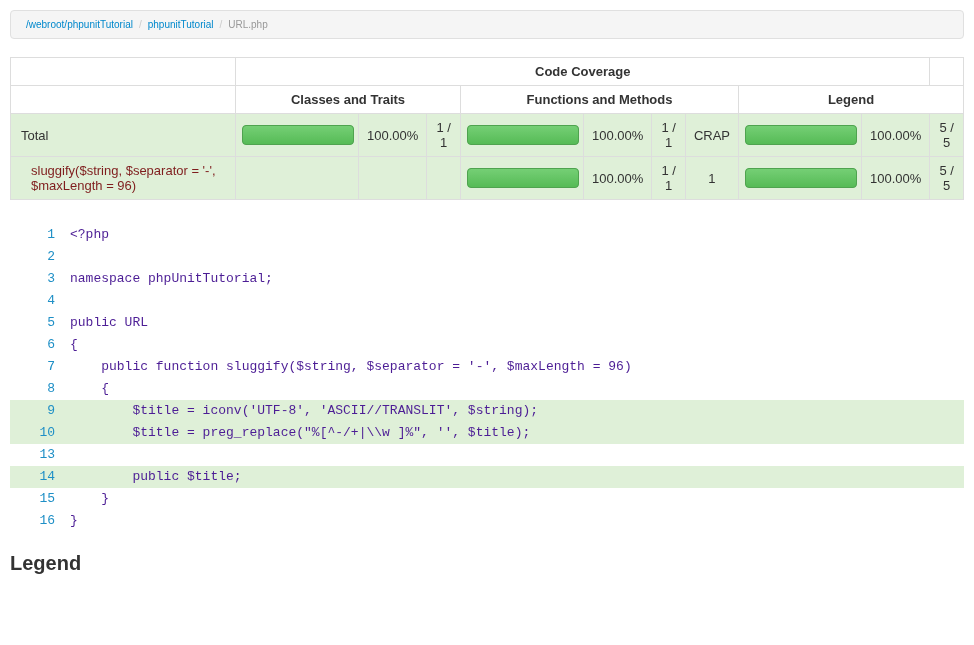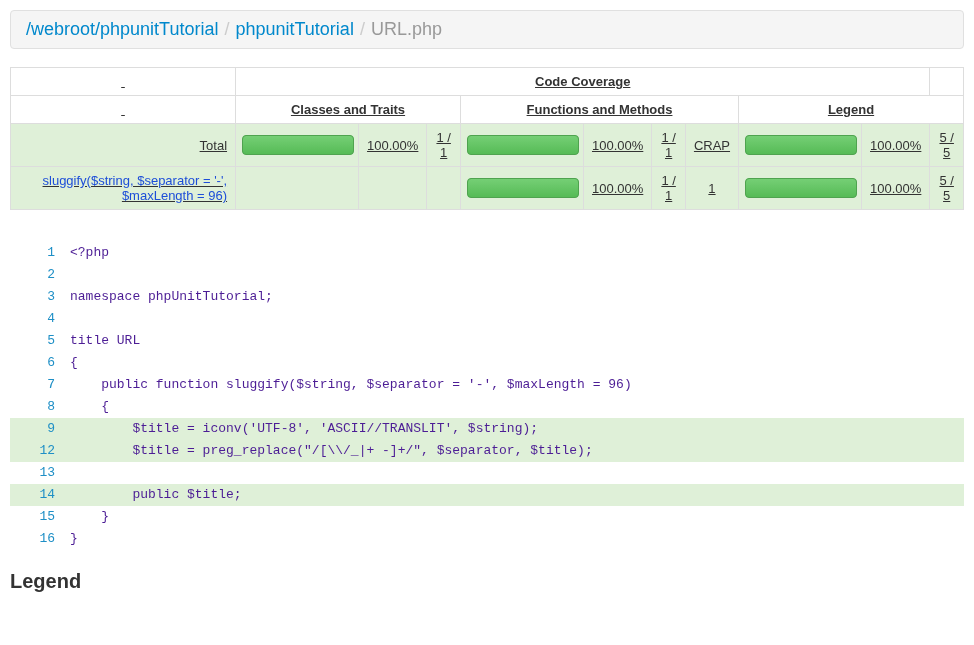--- a/index.html
+++ b/index.html
@@ -9,51 +9,50 @@
     font-size: 13px;
     color: #333;
     background: #fff;
   }
   .breadcrumb {
     background: #f5f5f5;
     border: 1px solid #e0e0e0;
     border-radius: 4px;
     padding: 8px 15px;
     margin-bottom: 18px;
-    font-size: 18px;
+    font-size: 10px;
   }
   .breadcrumb a { color: #0088cc; text-decoration: none; }
   .breadcrumb .sep { color: #ccc; padding: 0 6px; }
   .breadcrumb .current { color: #999; }
   table.coverage {
     width: 100%;
     border-collapse: collapse;
-    margin-bottom: 32px;
+    margin-bottom: 24px;
     border: 1px solid #ddd;
-    text-decoration: underline;
   }
   table.coverage th, table.coverage td {
     border: 1px solid #ddd;
     padding: 6px 8px;
     text-align: center;
   }
   table.coverage th { font-weight: bold; background: #fff; }
-  table.coverage td.name { text-align: right; padding-left: 10px; }
+  table.coverage td.name { text-align: left; padding-left: 10px; }
   table.coverage td.indent { padding-left: 20px; }
   .bar-cell { width: 110px; padding: 4px 6px !important; }
   .bar {
     height: 18px;
     width: 100%;
     border-radius: 4px;
     background: #62c462;
     background-image: linear-gradient(#75cf75, #56bb56);
     border: 1px solid #4fa34f;
   }
   .success-row td { background: #dff0d8; }
-  a.func { color: #1d4ed8; text-decoration: none; }
+  a.func { color: #7f1d1d; text-decoration: none; }
   .code-block { margin: 0 0 20px 0; }
   .code-line {
     display: flex;
     font-family: Consolas, "Courier New", monospace;
     font-size: 13px;
     line-height: 22px;
   }
   .lineno {
     width: 45px;
     text-align: right;
@@ -135,41 +134,41 @@
     <div class="code-line">
       <div class="lineno">3</div>
       <div class="linecode">namespace phpUnitTutorial;</div>
     </div>
     <div class="code-line">
       <div class="lineno">4</div>
       <div class="linecode"></div>
     </div>
     <div class="code-line">
       <div class="lineno">5</div>
-      <div class="linecode">title URL</div>
+      <div class="linecode">public URL</div>
     </div>
     <div class="code-line">
       <div class="lineno">6</div>
       <div class="linecode">{</div>
     </div>
     <div class="code-line">
       <div class="lineno">7</div>
       <div class="linecode">    public function sluggify($string, $separator = '-', $maxLength = 96)</div>
     </div>
     <div class="code-line">
       <div class="lineno">8</div>
       <div class="linecode">    {</div>
     </div>
     <div class="code-line line-executed">
       <div class="lineno">9</div>
       <div class="linecode">        $title = iconv('UTF-8', 'ASCII//TRANSLIT', $string);</div>
     </div>
     <div class="code-line line-executed">
-      <div class="lineno">12</div>
-      <div class="linecode">        $title = preg_replace("/[\\/_|+ -]+/", $separator, $title);</div>
+      <div class="lineno">10</div>
+      <div class="linecode">        $title = preg_replace("%[^-/+|\\w ]%", '', $title);</div>
     </div>
     <div class="code-line">
       <div class="lineno">13</div>
       <div class="linecode"></div>
     </div>
     <div class="code-line line-executed">
       <div class="lineno">14</div>
       <div class="linecode">        public $title;</div>
     </div>
     <div class="code-line">

